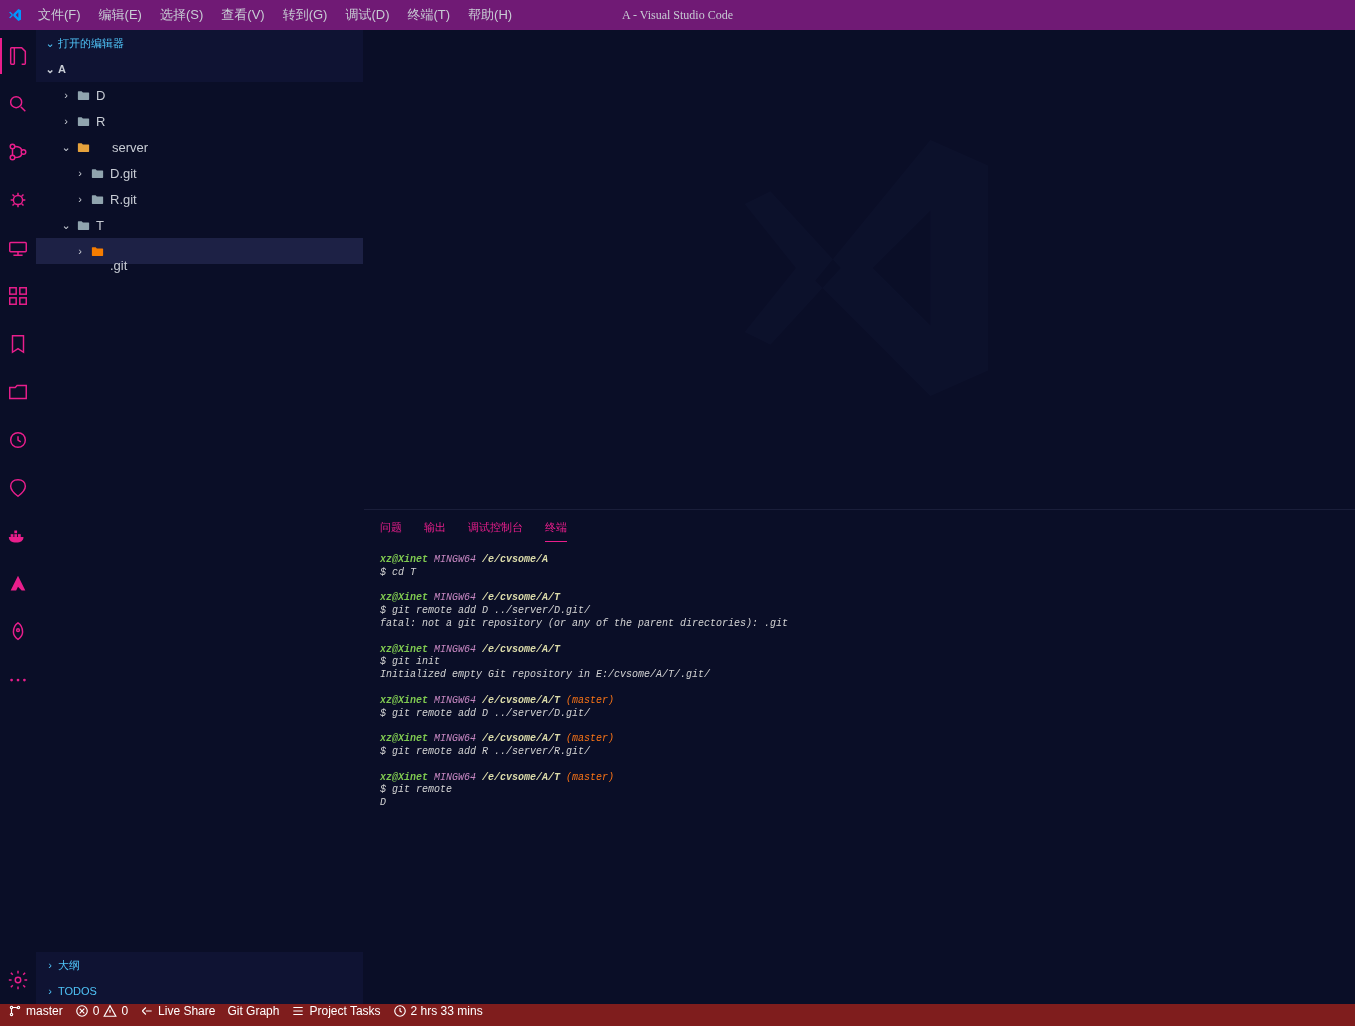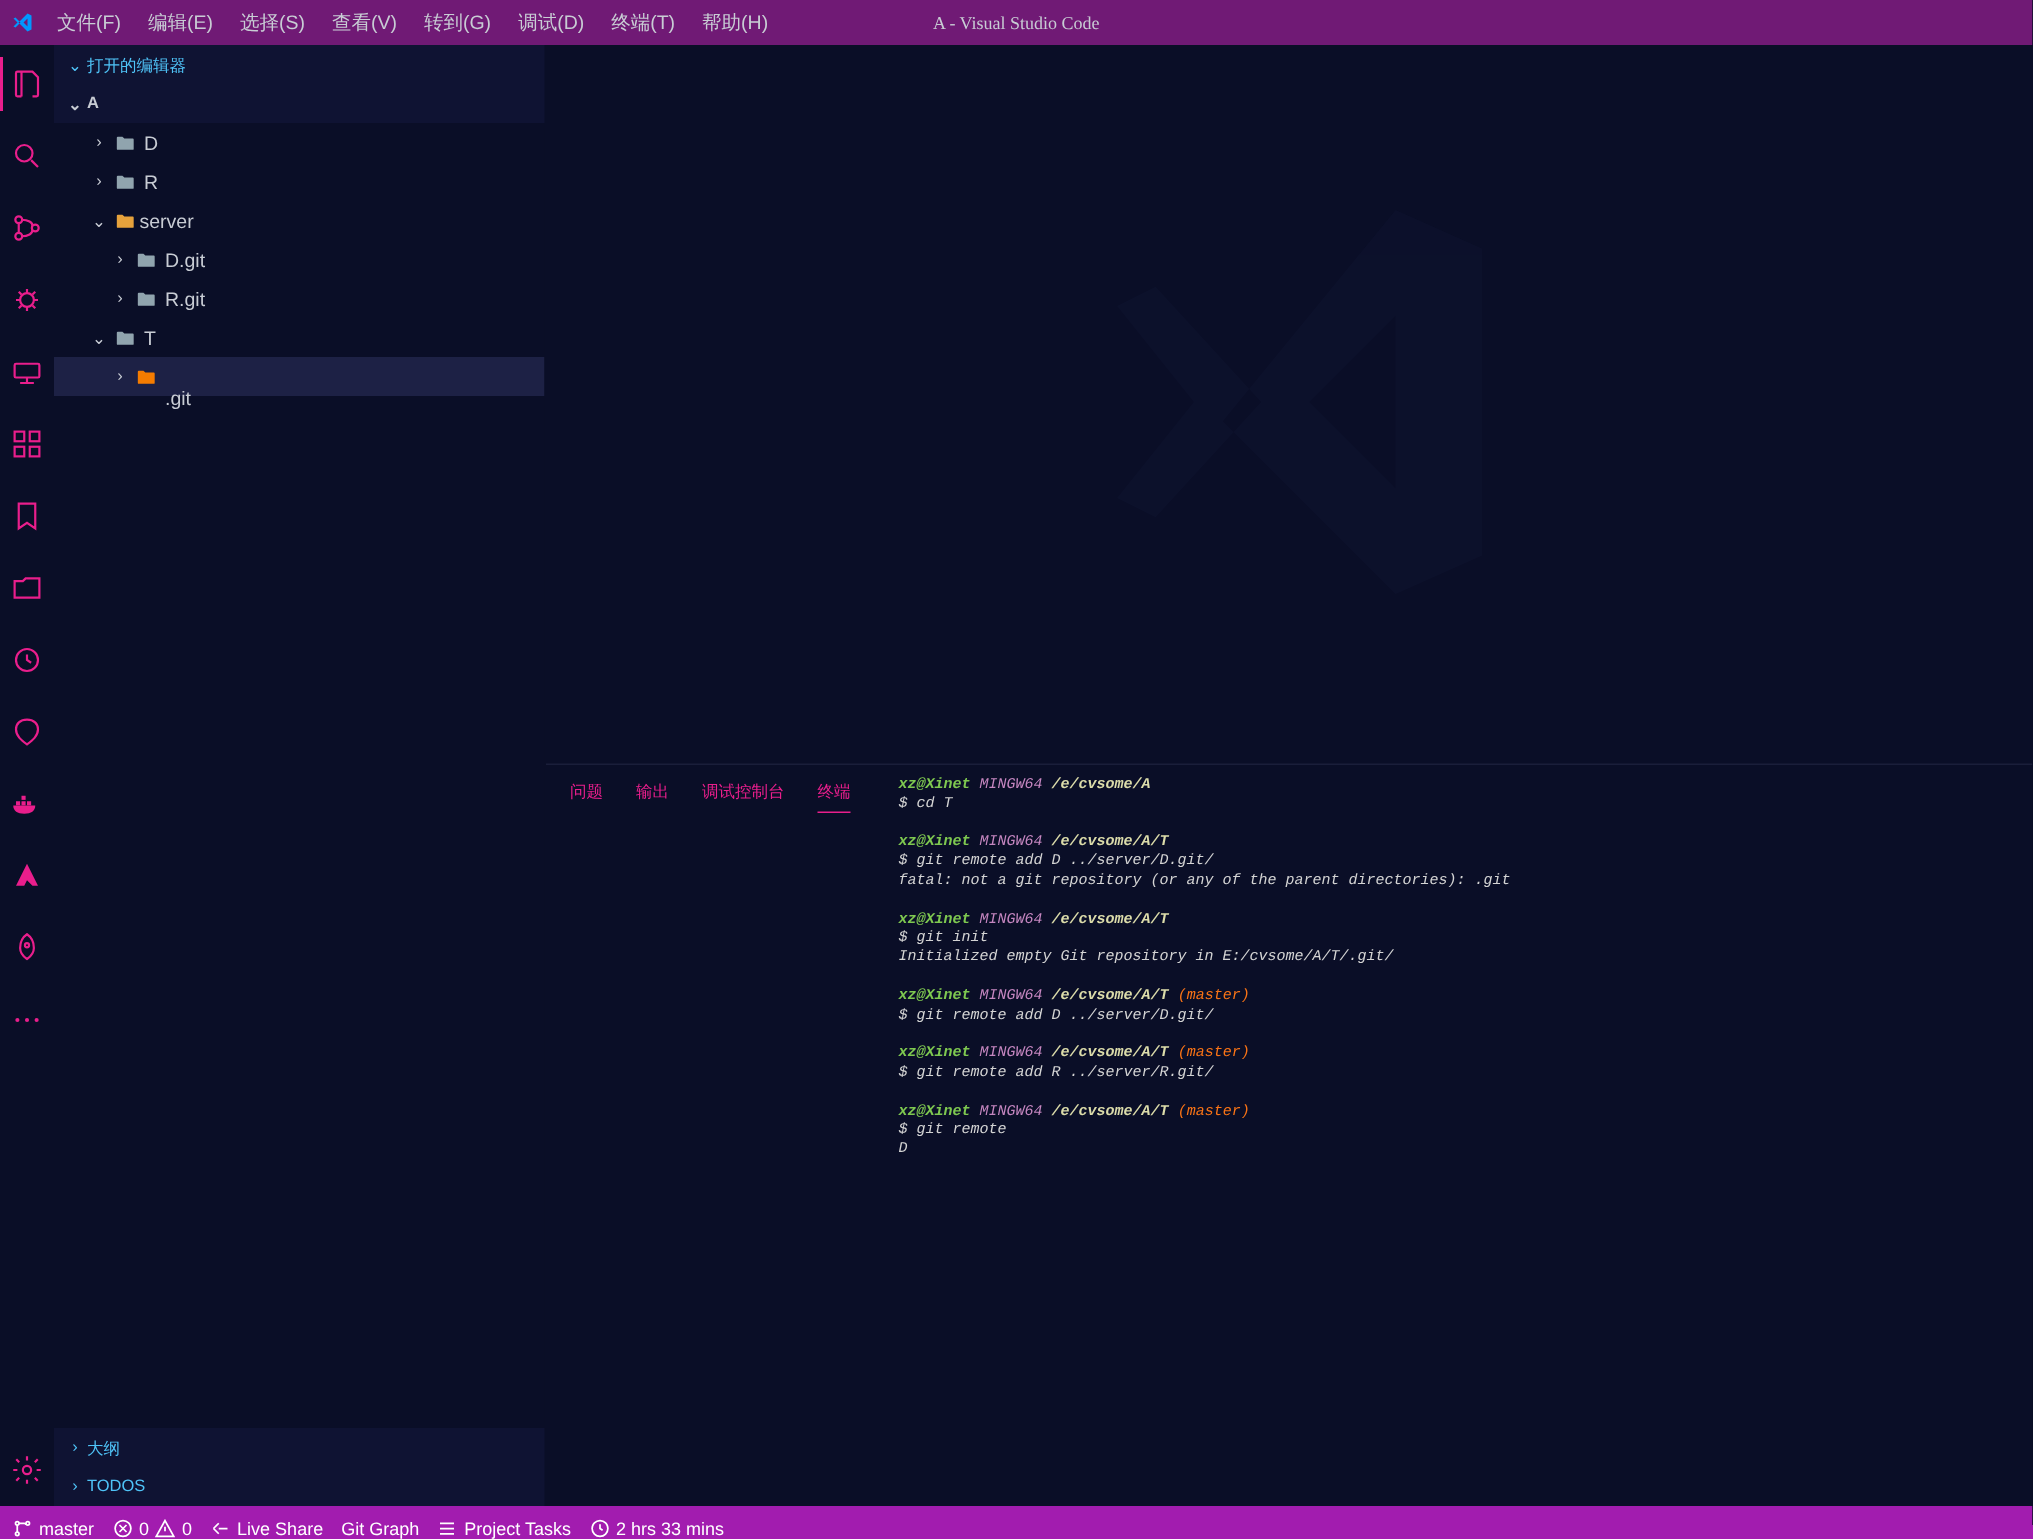--- a/index.html
+++ b/index.html
@@ -72,43 +72,43 @@
 .bottom-sections .section-header { color: #4fc3f7; }
 .editor-area { flex: 1; display: flex; flex-direction: column; background: #0a0e27; position: relative; }
 .editor-empty {
   flex: 1; display: flex; align-items: center; justify-content: center;
   position: relative; overflow: hidden;
 }
 .watermark { opacity: 0.04; }
 .watermark svg { width: 320px; height: 320px; }
 .panel {
   height: 495px; background: #0a0e27; border-top: 1px solid #1a1e3a;
-  display: flex; 
+  display: flex; flex-direction: column;
 }
 .panel-tabs {
   height: 36px; display: flex; align-items: center; padding: 0 16px; gap: 22px;
 }
 .panel-tab {
   font-size: 11px; color: #e91e8c; cursor: pointer; padding: 6px 0;
   border-bottom: 1px solid transparent;
 }
 .panel-tab.active { border-bottom: 1px solid #e91e8c; }
 .terminal {
   flex: 1; padding: 8px 16px; font-family: Consolas, "Courier New", monospace;
   font-size: 10px; line-height: 1.28; overflow: auto; white-space: pre;
   color: #d4d4d4;
   font-style: italic;
 }
 .term-green { color: #7ec850; font-weight: bold; }
 .term-magenta { color: #c586c0; }
 .term-yellow { color: #dcdcaa; font-weight: bold; }
 .term-cyan { color: #f97316; }
 .statusbar {
-  height: 22px; background: #a21caf; color: #fff;
-  display: flex; align-items: flex-end; font-size: 12px; padding: 0 8px; gap: 12px;
+  height: 22px; background: #7f1d1d; color: #fff;
+  display: flex; align-items: flex-start; font-size: 12px; padding: 0 8px; gap: 12px;
 }
 .status-item { display: flex; align-items: center; gap: 4px; cursor: pointer; }
 .status-item svg { width: 14px; height: 14px; }
 </style>
 </head>
 <body>
 
 <div class="titlebar">
   <div class="vscode-logo">
     <svg viewBox="0 0 24 24" fill="#0098ff">
@@ -253,21 +253,21 @@
           </span>
           <span style="margin-left: 4px;">R</span>
         </div>
         <div class="tree-row" style="padding-left: 22px;">
           <span class="chevron">⌄</span>
           <span class="icon folder-icon gold">
             <svg width="15" height="15" viewBox="0 0 24 24" fill="currentColor">
               <path d="M3 6a1 1 0 011-1h5l2 2h9a1 1 0 011 1v10a1 1 0 01-1 1H4a1 1 0 01-1-1V6z"></path>
             </svg>
           </span>
-          <span style="margin-left: 1px;">server</span>
+          <span style="margin-left: 20px;">server</span>
         </div>
         <div class="tree-row" style="padding-left: 36px;">
           <span class="chevron">›</span>
           <span class="icon folder-icon ">
             <svg width="15" height="15" viewBox="0 0 24 24" fill="currentColor">
               <path d="M3 6a1 1 0 011-1h5l2 2h9a1 1 0 011 1v10a1 1 0 01-1 1H4a1 1 0 01-1-1V6z"></path>
             </svg>
           </span>
           <span style="margin-left: 4px;">D.git</span>
         </div>

